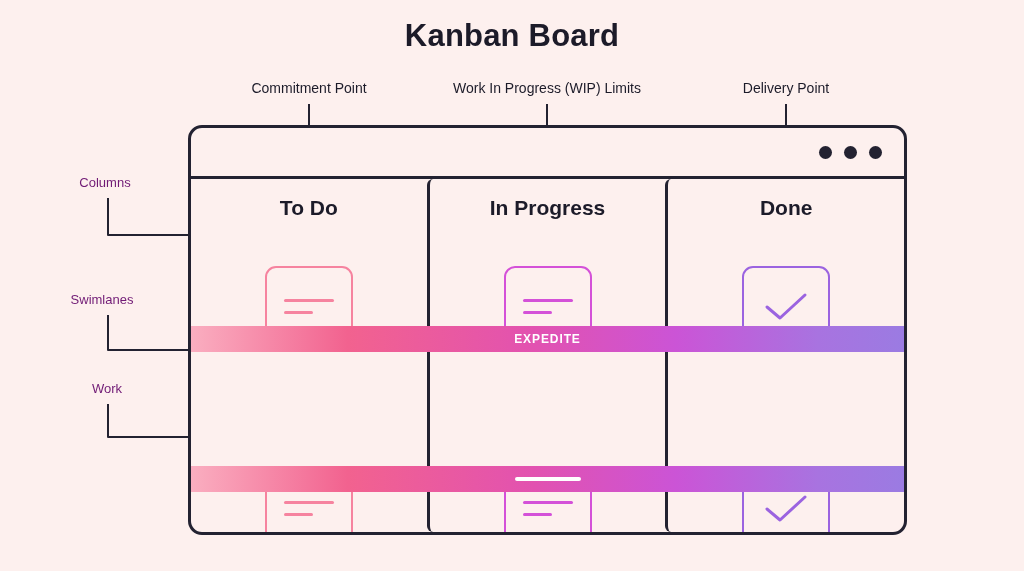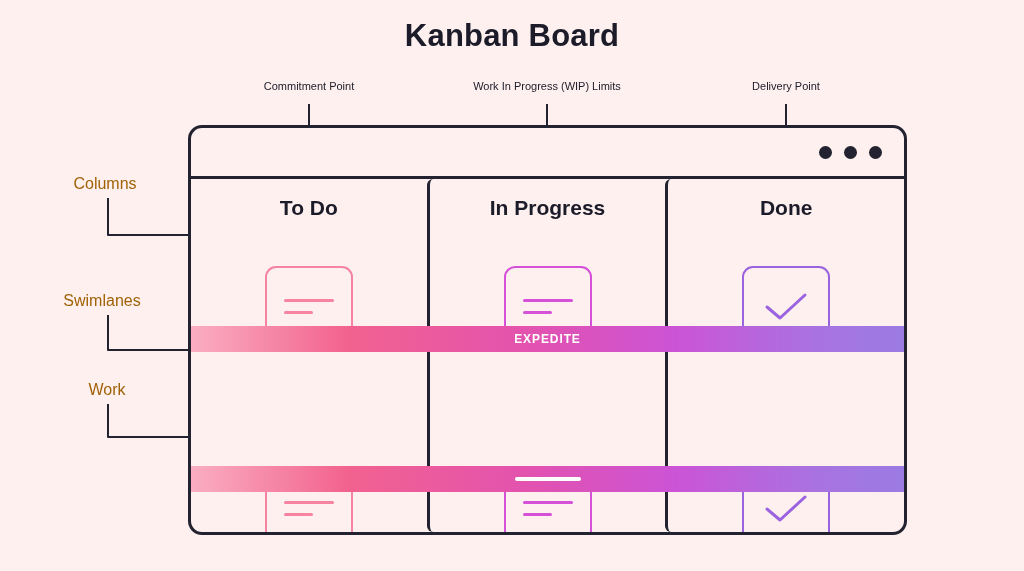--- a/index.html
+++ b/index.html
@@ -30,35 +30,35 @@
     text-align: center;
     font-size: 31px;
     font-weight: bold;
     color: #1C1B29;
     letter-spacing: 0.2px;
   }
 
   
   .anno-top {
     position: absolute;
-    font-size: 11px;
+    font-size: 14px;
     color: #1C1B29;
     white-space: nowrap;
     text-align: center;
     transform: translateX(-50%);
   }
   #anno-commitment { left: 309px; top: 80px; }
   #anno-wip        { left: 547px; top: 80px; }
   #anno-delivery   { left: 786px; top: 80px; }
 
   
   .anno-left {
     position: absolute;
-    font-size: 16px;
-    color: #a16207;
+    font-size: 13px;
+    color: #701a75;
     white-space: nowrap;
     transform: translateX(-50%);
   }
   #anno-columns   { left: 105px; top: 175px; }
   #anno-swimlanes { left: 102px; top: 292px; }
   #anno-cards     { left: 107px; top: 381px; }
 
   
   .connectors {
     position: absolute;

